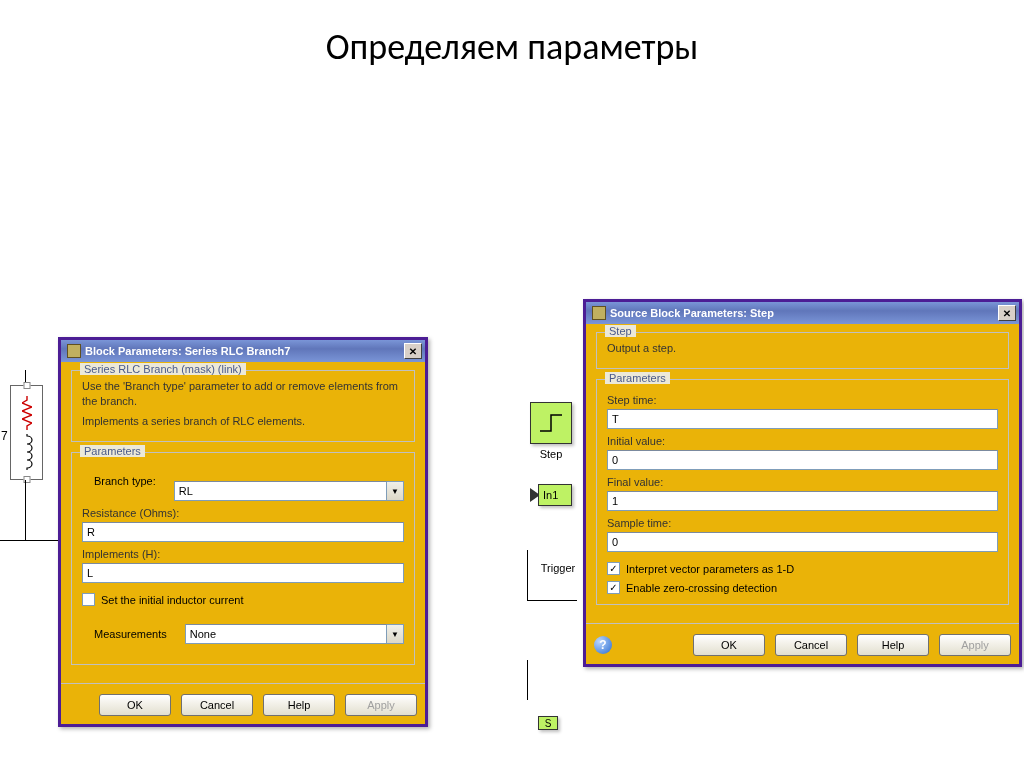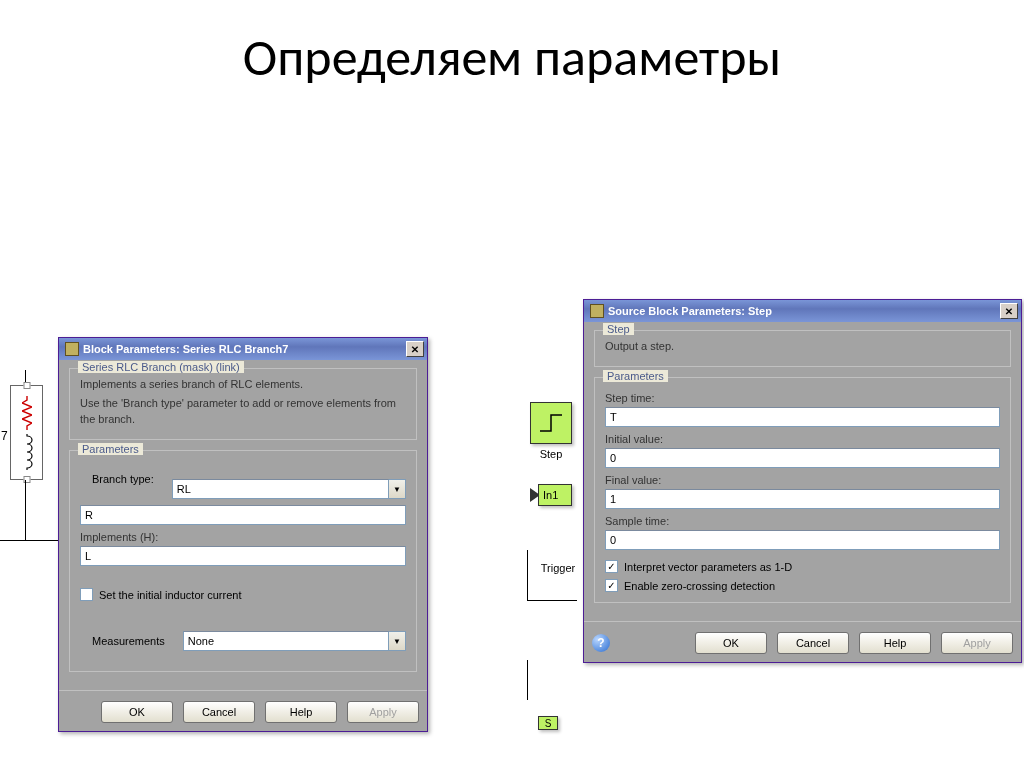--- a/index.html
+++ b/index.html
@@ -9,29 +9,29 @@
     height: 767px;
     font-family: Tahoma, Arial, sans-serif;
     font-size: 11px;
     background: #fff;
     color: #000;
     position: relative;
     overflow: hidden;
   }
   .slide-title {
     font-family: Calibri, Arial, sans-serif;
-    font-size: 52px;
+    font-size: 36px;
     text-align: center;
     padding-top: 25px;
     font-weight: 400;
   }
   .dialog {
     position: absolute;
-    background: #a3a3a3;
-    border: 1px solid #4c1d95;
+    background: #eab308;
+    border: 3px solid #4c1d95;
     box-shadow: 2px 2px 4px rgba(0,0,0,0.3);
   }
   .titlebar {
     background: linear-gradient(to bottom, #7a95d7, #6076ba 40%, #7a95d7);
     color: #fff;
     font-weight: bold;
     display: flex;
     align-items: center;
     height: 22px;
     padding: 0 3px 0 6px;
@@ -206,40 +206,41 @@
 
 <div class="dialog" style="left:58px; top:337px; width:370px;">
   <div class="titlebar">
     <span class="icon"></span>
     <span class="title-text">Block Parameters: Series RLC Branch7</span>
     <span class="close">✕</span>
   </div>
   <div class="dlg-body">
     <div class="fieldset">
       <span class="legend">Series RLC Branch (mask) (link)</span>
+      <div class="desc">Use the 'Branch type' parameter to add or remove elements from the branch.</div>
       <div class="desc">Implements a series branch of RLC elements.</div>
-      <div class="desc">Use the 'Branch type' parameter to add or remove elements from the branch.</div>
     </div>
     <div class="fieldset">
       <span class="legend">Parameters</span>
 
       <div class="row" style="margin-bottom:6px;">
         <span class="label-inline">Branch type:</span>
         <div class="select-wrap" style="flex:1;margin-top:20px;">
           <input class="select" readonly="" value="RL" style="">
           <div class="select-btn">▼</div>
         </div>
       </div>
 
+      <div class="label">Resistance (Ohms):</div>
       <input class="textinput" value="R" style="">
 
       <div class="label">Implements (H):</div>
       <input class="textinput" value="L" style="">
 
-      <div class="row" style="margin:22px 0;">
+      <div class="row" style="margin:10px 0;">
         <span class="checkbox"></span>
         <span>Set the initial inductor current</span>
       </div>
 
       <div class="row" style="margin-bottom:4px;">
         <span class="label-inline">Measurements</span>
         <div class="select-wrap" style="flex:1;">
           <input class="select" readonly="" value="None" style="">
           <div class="select-btn">▼</div>
         </div>

